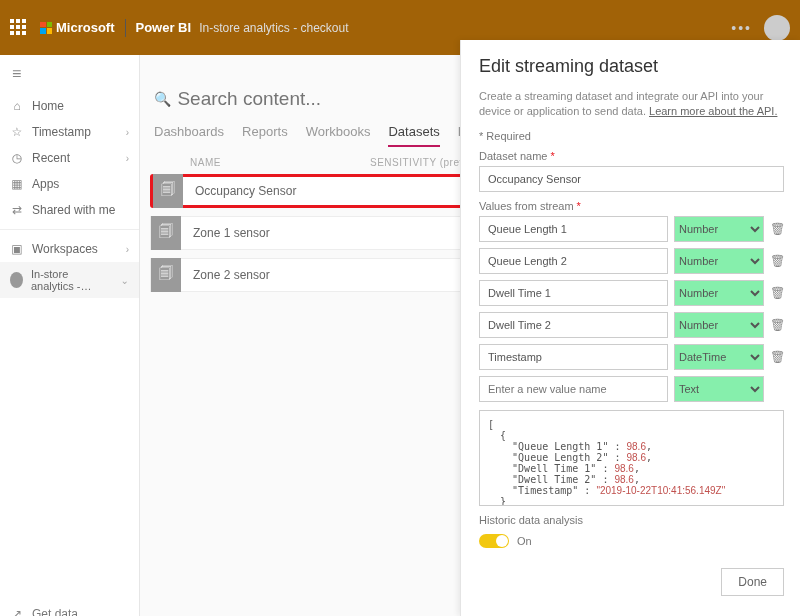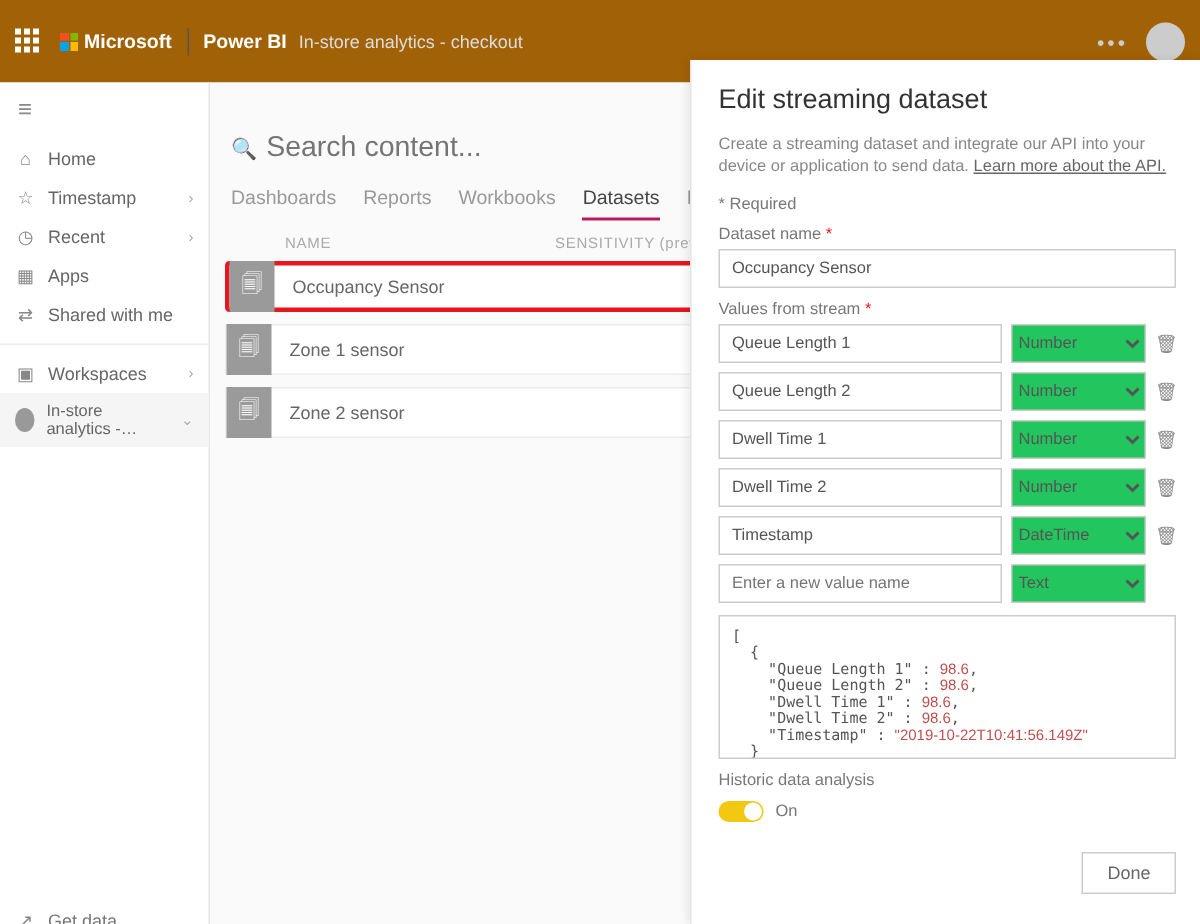--- a/index.html
+++ b/index.html
@@ -53,21 +53,21 @@
 
   
   .panel { position:absolute; top:40px; right:0; width:340px; height:calc(100% - 40px); background:#fff; border-left:1px solid #e4e4e4; padding: 16px 16px 16px 18px; overflow:auto; box-shadow:-2px 0 6px rgba(0,0,0,.08); }
   .panel h2 { font-size:18px; font-weight:400; color:#333; margin-bottom:12px; }
   .panel .desc { font-size:11px; color:#888; margin-bottom:10px; line-height:1.4;}
   .panel .desc a { color:#666; text-decoration:underline; }
   .lbl { font-size:11px; color:#777; margin-top:8px; margin-bottom:4px; display:block; }
   .req::after { content:" *"; color:#e8161e; }
   .fld { display:flex; gap:6px; margin-bottom:6px; align-items:center; }
   .fld input[type=text] { flex:1; border:1px solid #ccc; height:26px; padding:0 8px; font-size:11px; color:#555; }
-  .fld select { width:90px; border:1px solid #ccc; height:26px; font-size:11px; color:#555; background:#22c55e; }
+  .fld select { width:90px; border:1px solid #ccc; height:26px; font-size:11px; color:#555; background:#86efac; }
   .del { width:14px; color:#888; cursor:pointer; font-size:12px; text-align:center; }
   .json-box { border:1px solid #ccc; padding:8px; font-family:Consolas,monospace; font-size:10px; color:#555; white-space:pre; margin-top:8px; height:96px; overflow:hidden;}
   .json-box .num { color:#c0504d; }
   .json-box .str { color:#c0504d; }
   .toggle-row { display:flex; align-items:center; gap:8px; margin-top:8px; font-size:11px; color:#777;}
   .toggle { width:30px; height:14px; background:#f2c811; border-radius:8px; position:relative; }
   .toggle::after { content:""; position:absolute; right:1px; top:1px; width:12px; height:12px; background:#fff; border-radius:50%; }
   .btns { display:flex; justify-content:flex-end; gap:10px; margin-top:20px; }
   .btns button { height:28px; padding:0 16px; font-size:12px; border:1px solid #ccc; cursor:pointer; }
   .btn-done { background:#fff; color:#666; }

